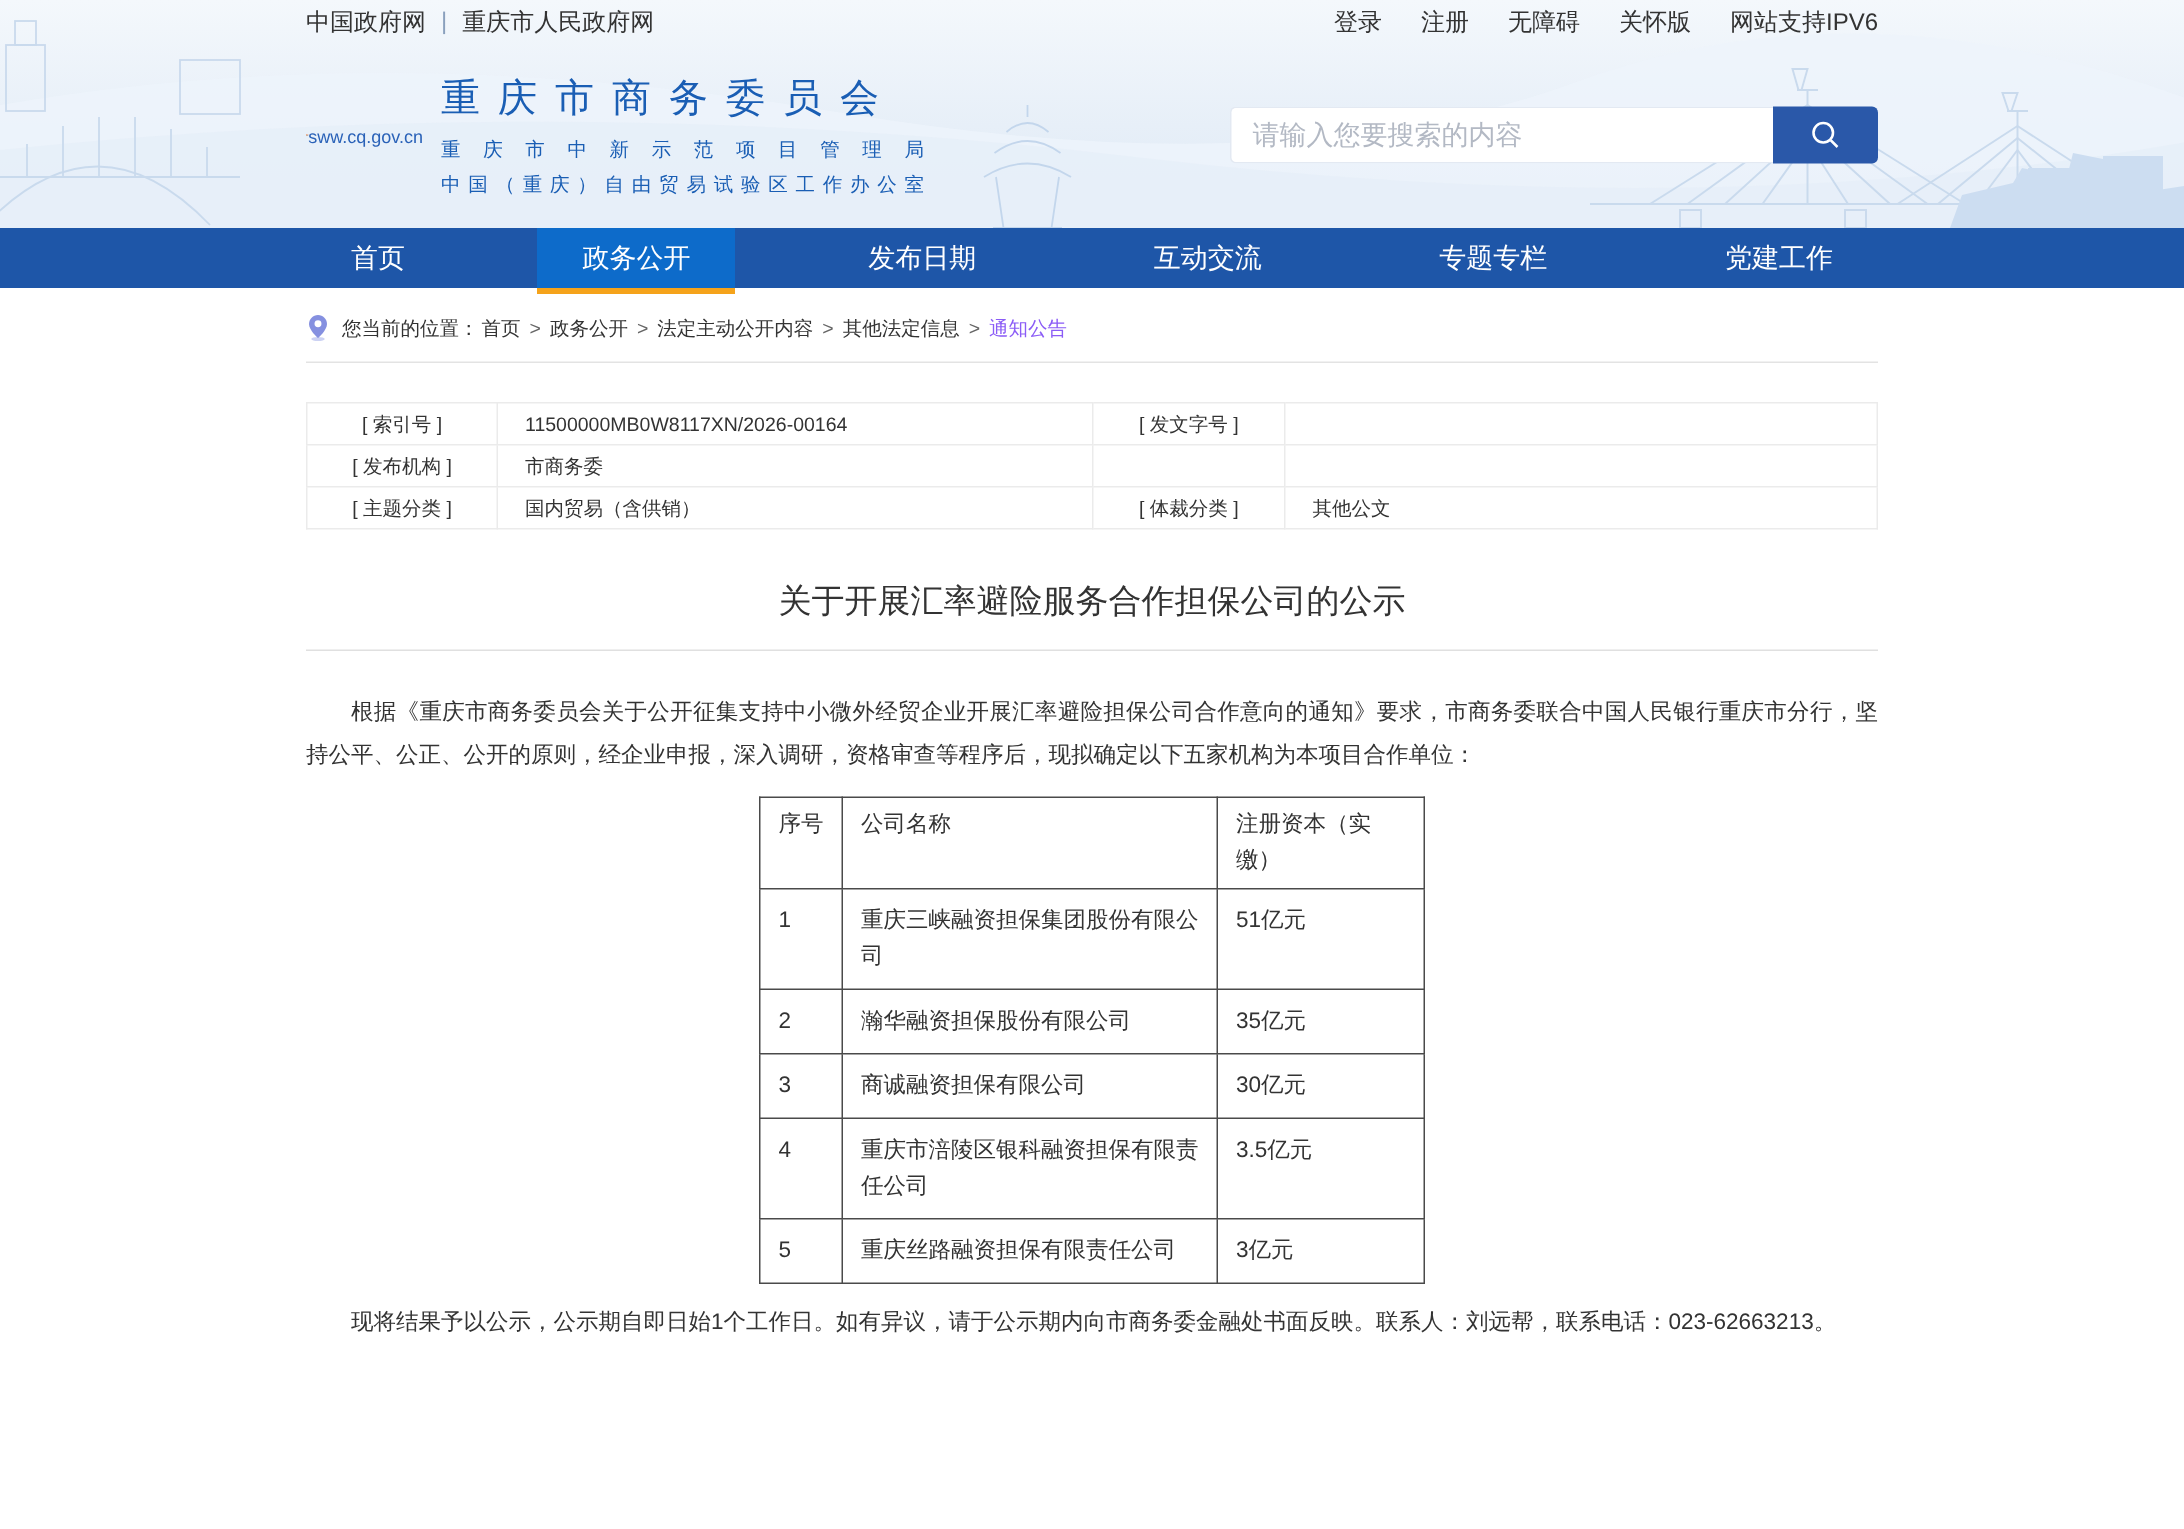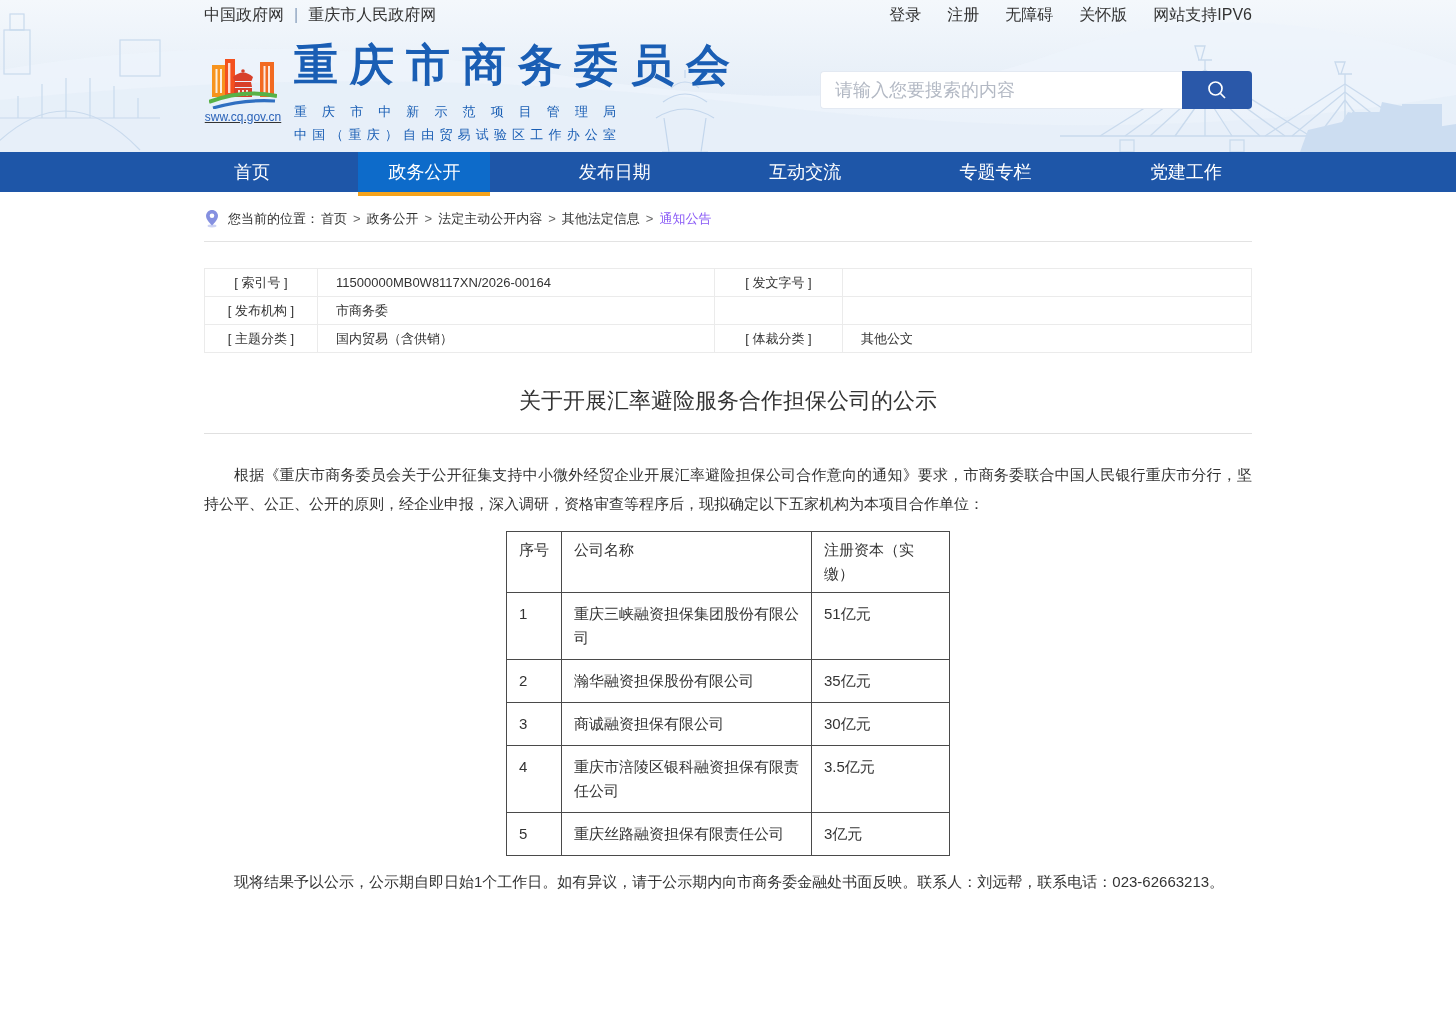--- a/index.html
+++ b/index.html
@@ -16,24 +16,24 @@
   .deco { position: absolute; left: 0; top: 0; width: 1456px; height: 152px; }
 
   .topbar { position: relative; height: 30px; font-size: 16px; color: #333; }
   .topbar .container { display: flex; align-items: center; height: 30px; justify-content: space-between; }
   .topbar-left, .topbar-right { display: flex; align-items: center; }
   .topbar-left a { margin-right: 10px; }
   .topbar-sep { color: #8aa0bd; margin-right: 10px; }
   .topbar-right a { margin-left: 26px; }
 
   .header-row { display: flex; align-items: center; height: 120px; position: relative; }
-  .logo-block { display: flex; flex-direction: column; align-items: center; width: 78px; text-decoration: underline; }
+  .logo-block { display: flex; flex-direction: row; align-items: center; width: 78px; }
   .logo-url { font-size: 12px; color: #2a62b8; margin-top: 1px; white-space: nowrap; }
   .brand { margin-left: 12px; }
-  .brand-name { font-size: 44px; font-weight: bold; color: #1a5eb4; letter-spacing: 12px; white-space: nowrap; }
+  .brand-name { font-size: 26px; font-weight: normal; color: #1a5eb4; letter-spacing: 12px; white-space: nowrap; }
   .brand-sub { width: 322px; font-size: 13px; color: #1a5eb4; text-align: justify; text-align-last: justify; }
   .brand-sub.first { margin-top: 8px; }
   .brand-sub.second { margin-top: 5px; }
 
   .search-box { margin-left: auto; display: flex; align-items: center; }
   .search-input { width: 362px; height: 38px; border: 1px solid #e3e9f2; border-right: none;
     padding: 0 14px; font-size: 18px; color: #333; outline: none;
     border-radius: 4px 0 0 4px; background: #fff; font-family: inherit; }
   .search-input::placeholder { color: #b3b9c4; }
   .search-btn { width: 70px; height: 38px; border: none; background: #2a58a9;
@@ -53,21 +53,21 @@
     border-bottom: 1px solid #e3e3e3; margin-top: 4px; text-align: center; }
   .breadcrumb .pin { margin-right: 8px; display: inline-flex; }
   .crumb { margin: 0 4px; }
   .crumb:first-of-type { margin-left: 2px; }
   .crumb-sep { color: #666; margin: 0 2px; }
   .crumb.current { color: #8b5cf6; }
 
   
   .meta-table { width: 100%; border-collapse: collapse; margin-top: 26px; font-size: 13px; }
   .meta-table td { border: 1px solid #ebebeb; height: 28px; }
-  .meta-table .m-label { width: 113px; text-align: center; color: #333; }
+  .meta-table .m-label { width: 127px; text-align: center; color: #333; }
   .meta-table .m-val1 { width: 397px; padding-left: 18px; }
   .meta-table .m-label2 { width: 128px; text-align: center; }
   .meta-table .m-val2 { padding-left: 18px; }
 
   
   .doc-title { margin-top: 33px; text-align: center; font-size: 22px; font-weight: 400; color: #333; }
   .title-divider { border-bottom: 1px solid #e0e0e0; margin-top: 17px; }
   .para { font-size: 15px; line-height: 29px; text-indent: 2em; text-align: justify; color: #333; }
   .para.p1 { margin-top: 26px; }
   .para.p2 { margin-top: 11px; }

